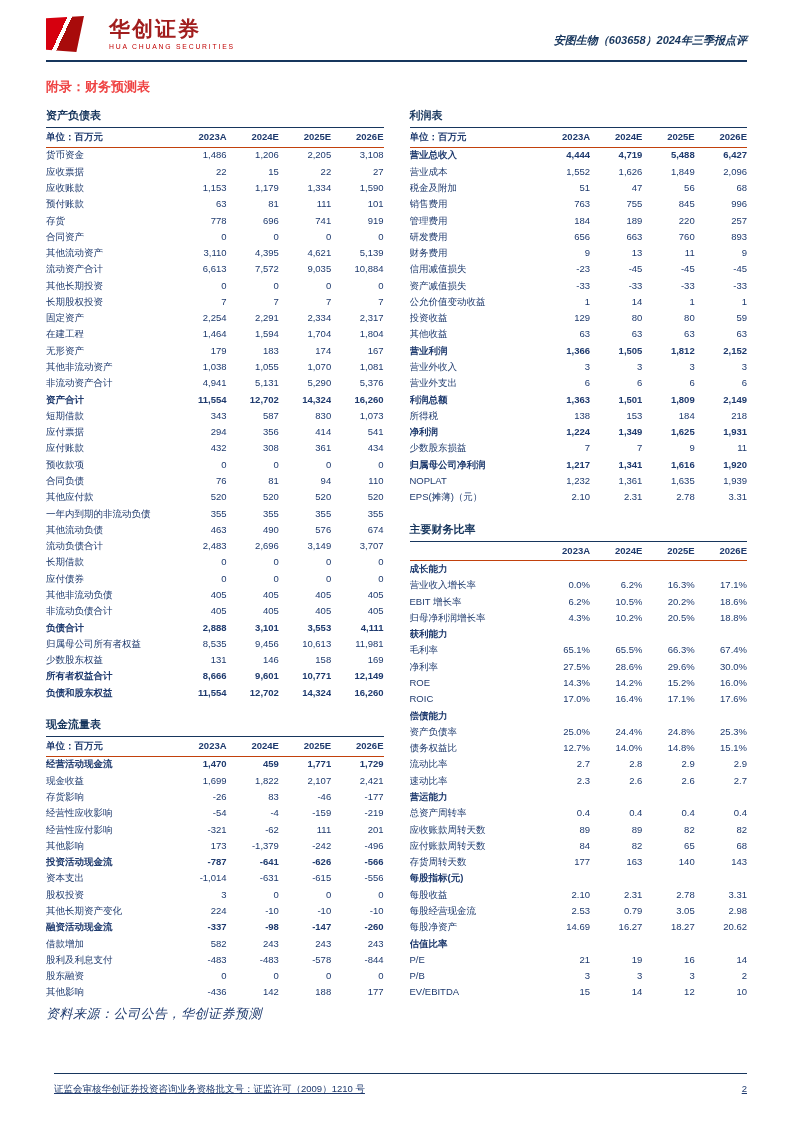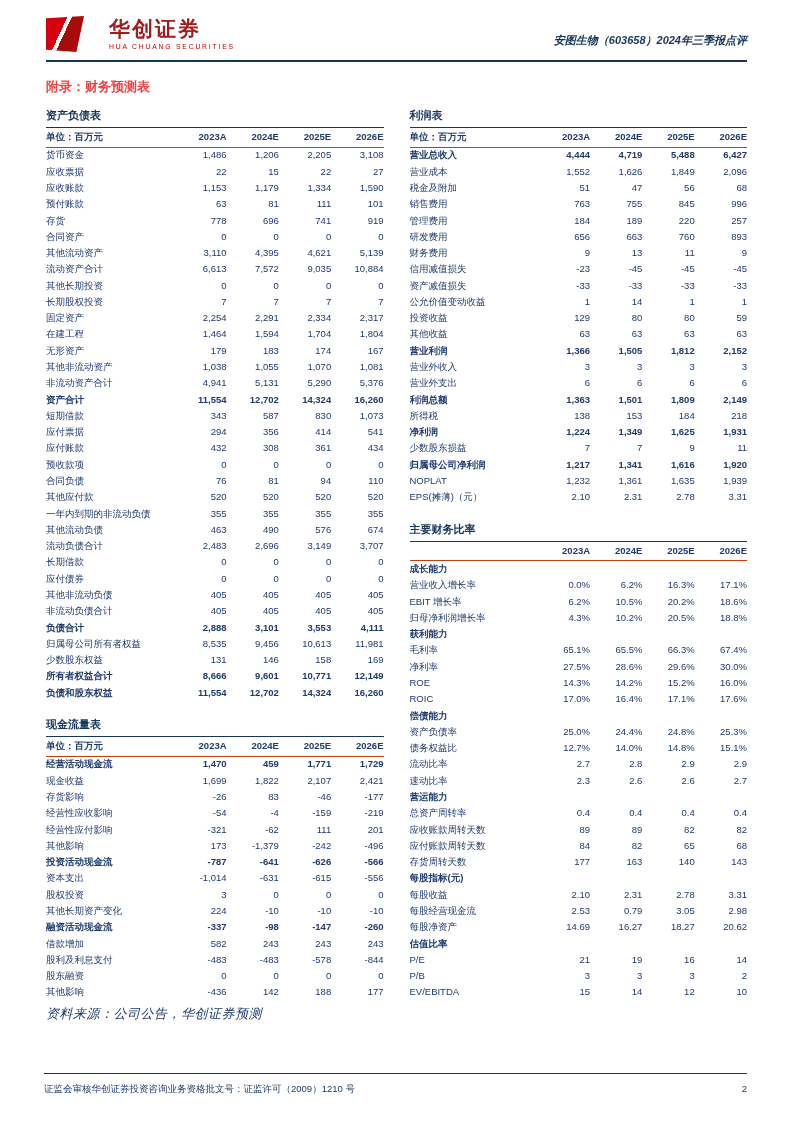--- a/index.html
+++ b/index.html
@@ -37,21 +37,21 @@
   table { width:100%; border-collapse:collapse; table-layout:fixed; }
   th, td { font-size:9.5px; padding:1.9px 0; white-space:nowrap; overflow:hidden; line-height:12.5px; }
   th { border-bottom:1px solid #c2410c; font-weight:bold; text-align:right; padding-top:3px; padding-bottom:3px;margin-left:47px; }
   td { text-align:right; }
   th.lbl, td.lbl { text-align:left; width:38%; }
   tr.bold { font-weight:bold; }
 
   .source-note { font-size:13px; font-style:italic; color:#1e3a6e; margin-top:4px; letter-spacing:0.5px; }
 
   
-  .footer { position:absolute; left:44px; right:46px; bottom:26px; border-top:1.5px solid #17365d; padding-top:9px; display:flex; justify-content:space-between; font-size:9.5px; color:#1e3a6e; }
+  .footer { position:absolute; left:54px; right:46px; bottom:26px; border-top:1.5px solid #17365d; padding-top:9px; display:flex; justify-content:space-between; font-size:9.5px; color:#1e3a6e;text-decoration:underline; }
 </style>
 </head>
 <body>
 
 <div class="page">
 
   <div class="hdr">
     <div class="logo">
       <div class="logo-mark"></div>
       <div>

